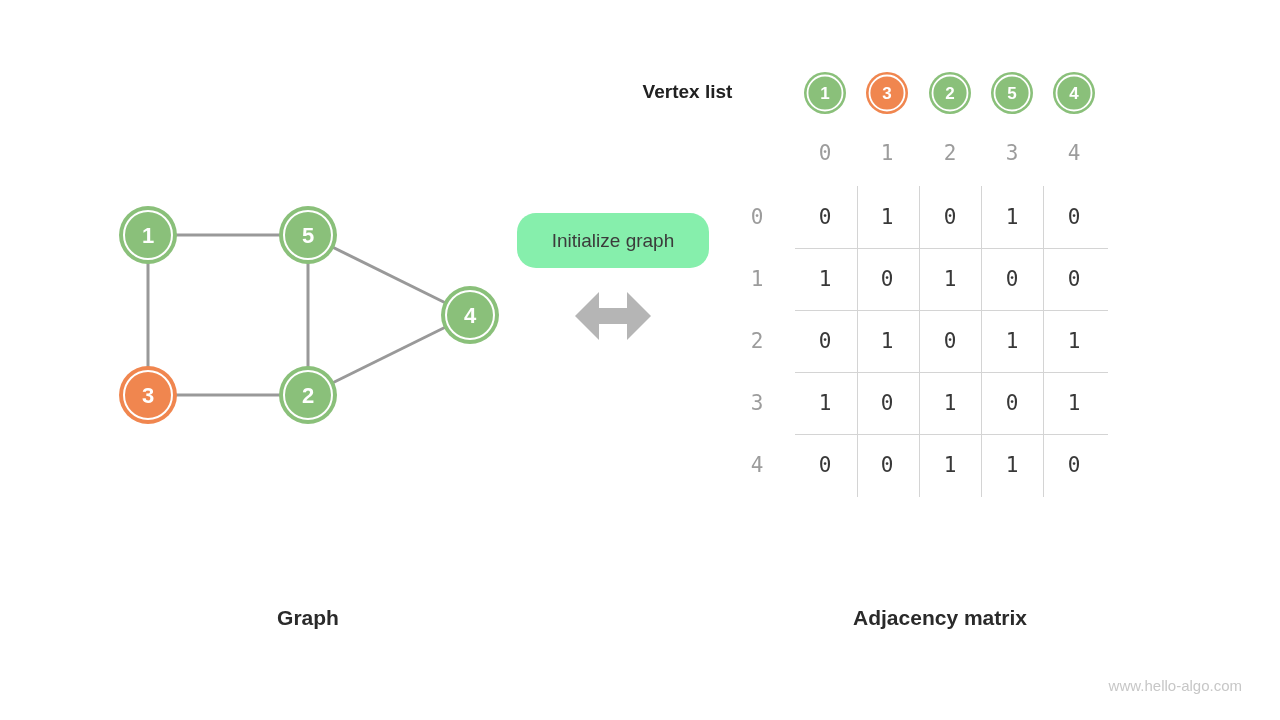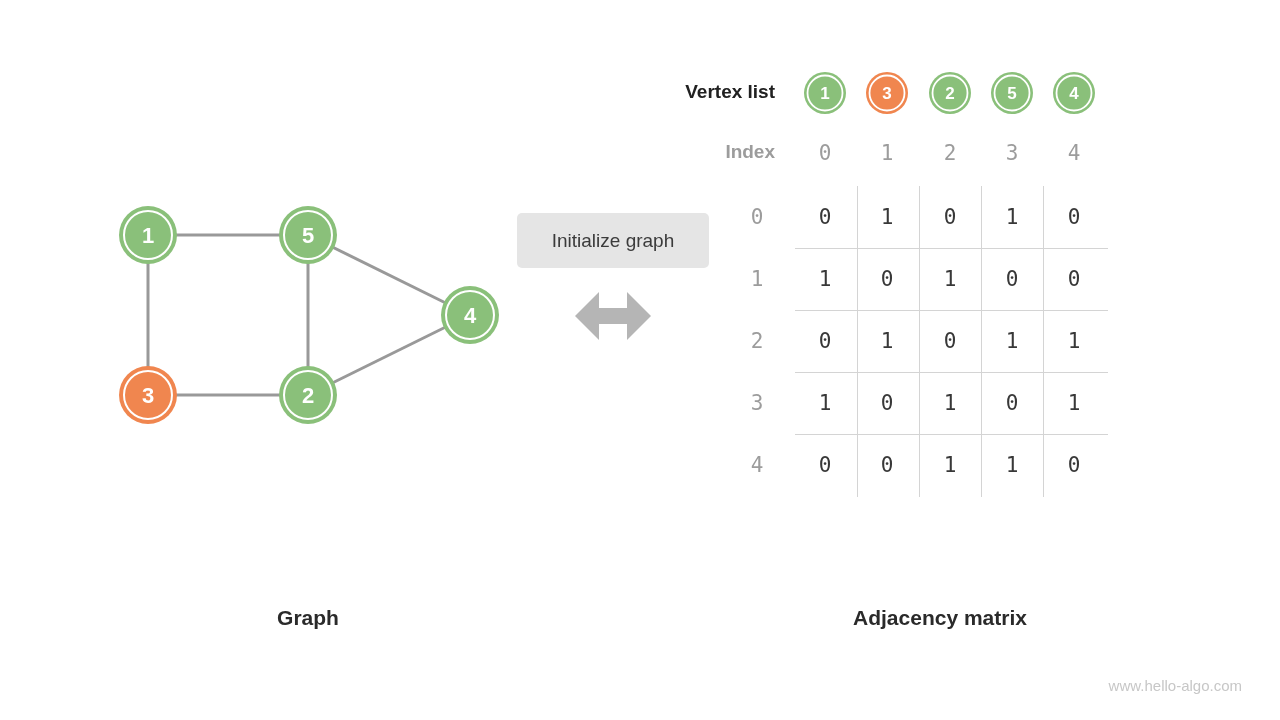--- a/index.html
+++ b/index.html
@@ -19,34 +19,34 @@
     font-weight: 700;
     font-size: 22px;
     fill: #ffffff;
   }
 
   
   .op-label {
     position: absolute;
     left: 517px; top: 213px;
     width: 192px; height: 55px;
-    background: #e5e5e5;
-    border-radius: 5px;
+    background: #86efac;
+    border-radius: 19px;
     display: flex; align-items: center; justify-content: center;
     font-size: 19px;
     color: #3b3b3b;
   }
   .arrow-svg { position: absolute; left: 575px; top: 290px; }
 
   
   .section-label {
     position: absolute;
     left: 600px; top: 81px;
     width: 175px; height: 24px;
-    text-align: right;
+    text-align: center;
     font-size: 19px; font-weight: 700;
     color: #212121;
   }
   .index-label {
     position: absolute;
     left: 600px; top: 141px;
     width: 175px; height: 24px;
     text-align: right;
     font-size: 19px; font-weight: 700;
     color: #9c9c9c;
@@ -195,21 +195,20 @@
     <circle cx="22" cy="22" r="21" fill="#8AC07A"></circle>
     <circle cx="22" cy="22" r="17.5" fill="none" stroke="#ffffff" stroke-width="1.8"></circle>
     <text class="chip-text" x="22" y="22" text-anchor="middle" dominant-baseline="central">5</text>
   </svg>
   <svg class="chip-svg" style="left:1052px" width="44" height="44">
     <circle cx="22" cy="22" r="21" fill="#8AC07A"></circle>
     <circle cx="22" cy="22" r="17.5" fill="none" stroke="#ffffff" stroke-width="1.8"></circle>
     <text class="chip-text" x="22" y="22" text-anchor="middle" dominant-baseline="central">4</text>
   </svg>
 
-  <div class="index-label">Index</div>
   <div class="idx-cell" style="left:794px">0</div>
   <div class="idx-cell" style="left:856px">1</div>
   <div class="idx-cell" style="left:919px">2</div>
   <div class="idx-cell" style="left:981px">3</div>
   <div class="idx-cell" style="left:1043px">4</div>
 
   <div class="vline" style="left:857px"></div>
   <div class="vline" style="left:919px"></div>
   <div class="vline" style="left:981px"></div>
   <div class="vline" style="left:1043px"></div>

